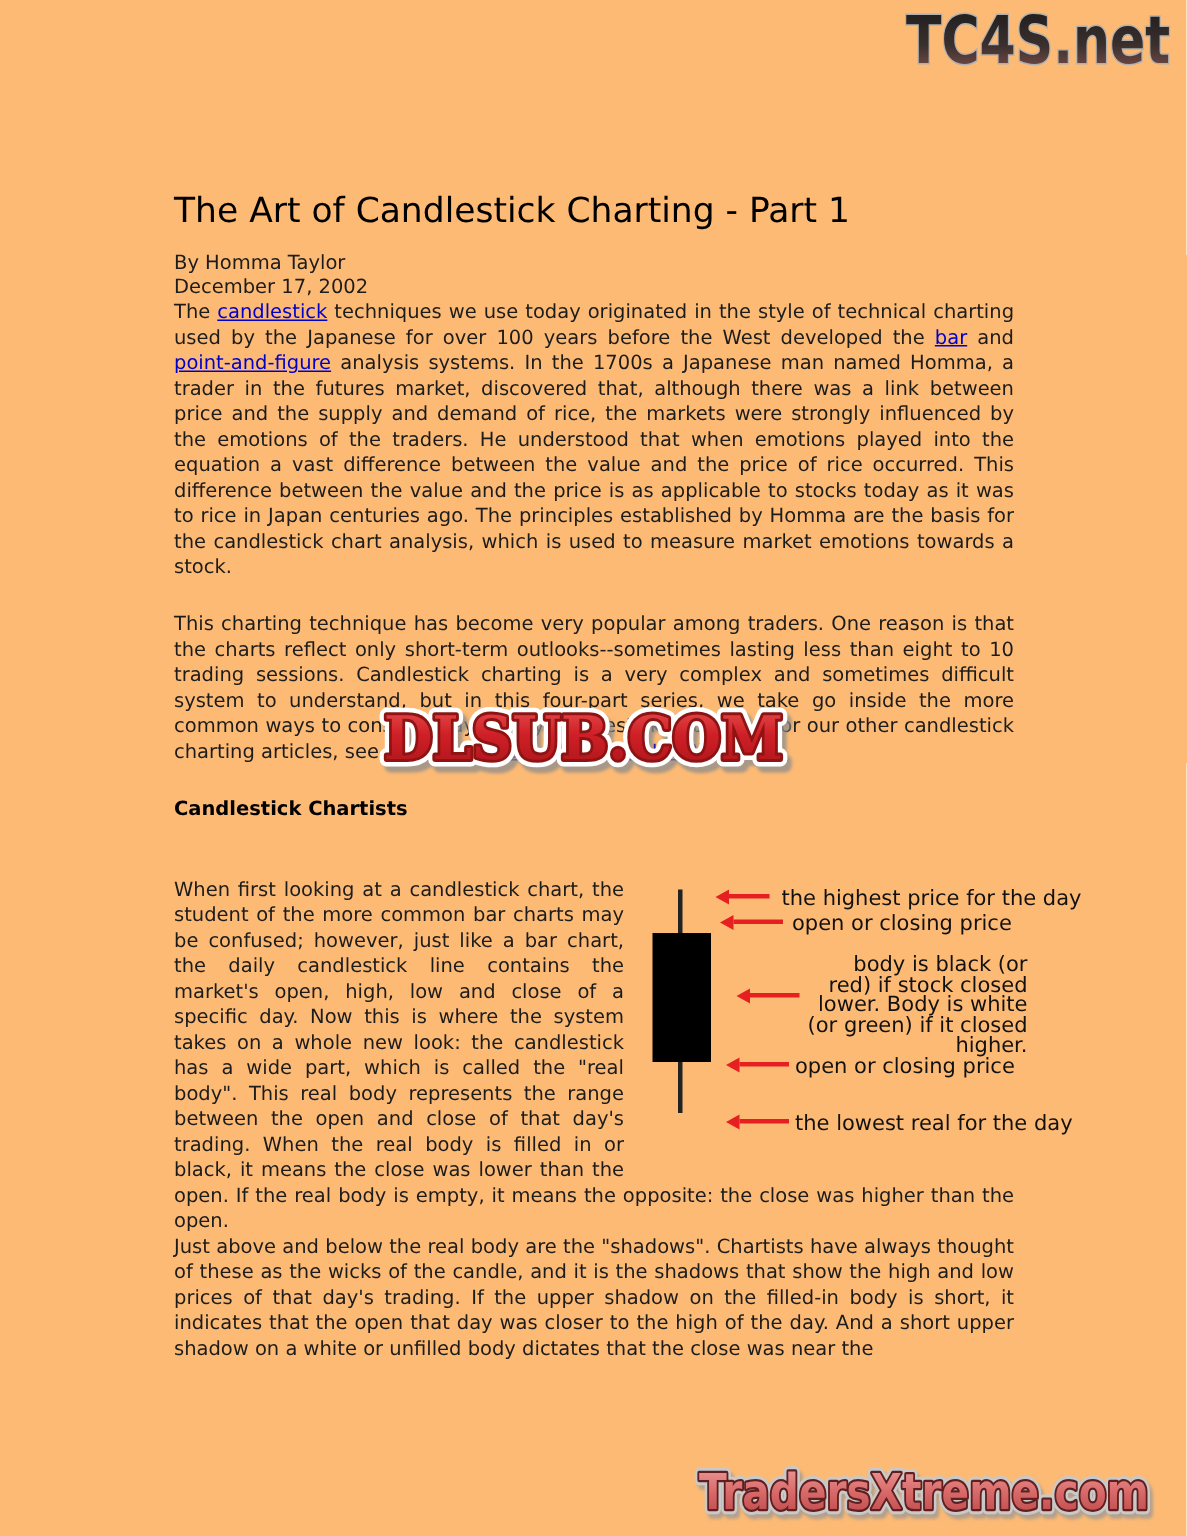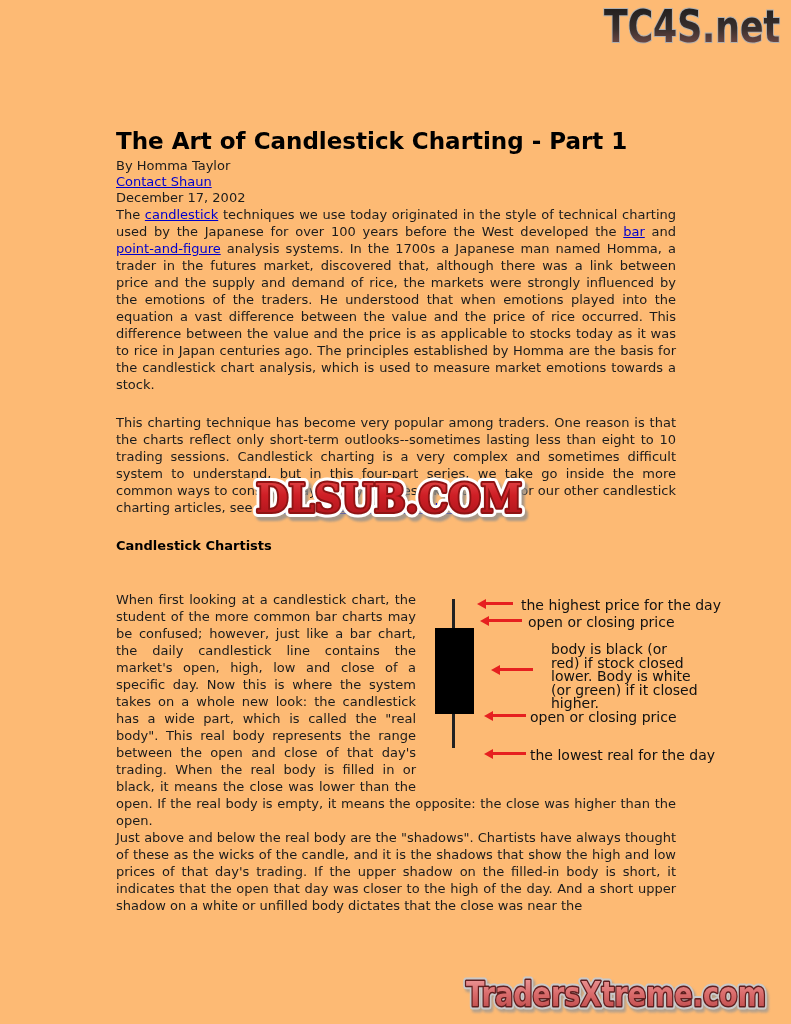--- a/index.html
+++ b/index.html
@@ -5,21 +5,21 @@
   html, body { margin:0; padding:0; background:#ffffff; }
   .page {
     position:relative; width:791px; height:1024px; background:#fdba74;
     font-family:"DejaVu Sans", sans-serif; color:#1c1c1c; overflow:hidden;
   }
   
   .top-logo { position:absolute; top:0px; left:596px; width:195px; height:54px; }
   .bottom-logo { position:absolute; top:972px; left:452px; width:329px; height:48px; }
   
   .content { position:absolute; left:116px; top:0; width:560px; }
-  h1.title { margin:128px 0 3px 0; font-size:23px; line-height:27px; color:#000000; font-weight:bold; }
+  h1.title { margin:128px 0 13px 0; font-size:23px; line-height:27px; color:#000000; font-weight:normal; }
   .byline-line { font-size:13px; line-height:16px; }
   a { color:#0000cc; text-decoration:underline; cursor:pointer; }
   p.para { margin:0; font-size:13px; line-height:17px; text-align:justify; }
   .p1 { margin-top:27px; }
   .para2wrap { position:relative; margin-top:21px; }
   .watermark { position:absolute; left:132px; top:58px; width:300px; height:56px; pointer-events:none; }
   h2.section { margin:21px 0 0 0; font-size:13px; line-height:17px; color:#000000; font-weight:bold; }
   .para3block { margin-top:37px; }
   .para4 { clear:both; margin-top:30px; }
   
@@ -36,21 +36,21 @@
   }
   .dlabel { position:absolute; font-size:14px; font-weight:normal; color:#111; white-space:nowrap; letter-spacing:0; }
   .dlabel-block { white-space:normal; width:148px; line-height:13.5px; }
   .a1 { left:62px; width:27px; top:14px; }
   .a2 { left:65px; width:33px; top:31px; }
   .a3 { left:76px; width:33px; top:80px; }
   .a4 { left:69px; width:33px; top:126px; }
   .a5 { left:69px; width:33px; top:164px; }
   .l1 { left:97px;  top:9px; }
   .l2 { left:104px; top:26px; }
-  .l3 { left:127px; top:55px; }
+  .l3 { left:113px; top:55px;text-align:right; }
   .l4 { left:106px; top:121px; }
   .l5 { left:106px; top:159px; }
 </style>
 </head>
 <body>
 
 <div class="page">
 
   <div class="top-logo">
     <svg width="195" height="54" viewBox="0 0 195 54">
@@ -62,21 +62,20 @@
         </linearGradient>
       </defs>
       <text x="8" y="42" font-family="DejaVu Sans, sans-serif" font-size="44" font-weight="bold" textLength="176" lengthAdjust="spacingAndGlyphs" style="paint-order:stroke; stroke:#b0b0b0; stroke-width:2px; fill:url(#tlg);">TC4S.net</text>
     </svg>
   </div>
 
   <div class="content">
 
     <h1 class="title">The Art of Candlestick Charting - Part 1</h1>
     <div class="byline-line">By Homma Taylor</div>
-    <div class="byline-line"><a href="#">Contact Shaun</a></div>
     <div class="byline-line">December 17, 2002</div>
 
     <p class="para p1"><span>The </span><a href="#">candlestick</a><span> techniques we use today originated in the style of technical charting used by the Japanese for over 100 years before the West developed the </span><a href="#">bar</a><span> and </span><a href="#">point-and-figure</a><span> analysis systems. In the 1700s a Japanese man named Homma, a trader in the futures market, discovered that, although there was a link between price and the supply and demand of rice, the markets were strongly influenced by the emotions of the traders. He understood that when emotions played into the equation a vast difference between the value and the price of rice occurred. This difference between the value and the price is as applicable to stocks today as it was to rice in Japan centuries ago. The principles established by Homma are the basis for the candlestick chart analysis, which is used to measure market emotions towards a stock.</span></p>
 
     <div class="para2wrap">
       <p class="para"><span>This charting technique has become very popular among traders. One reason is that the charts reflect only short-term outlooks--sometimes lasting less than eight to 10 trading sessions. Candlestick charting is a very complex and sometimes difficult system to understand, but in this four-part series, we take go inside the more common ways to construe day-to-day candlestick patterns. (For our other candlestick charting articles, see </span><a href="#">Candlestick Charting What Is It?</a><span>)</span></p>
 
       <div class="watermark">
         <svg width="300" height="56" viewBox="0 0 300 56" style="filter:drop-shadow(3px 4px 1px rgba(140,140,140,0.75));">
           <defs>

